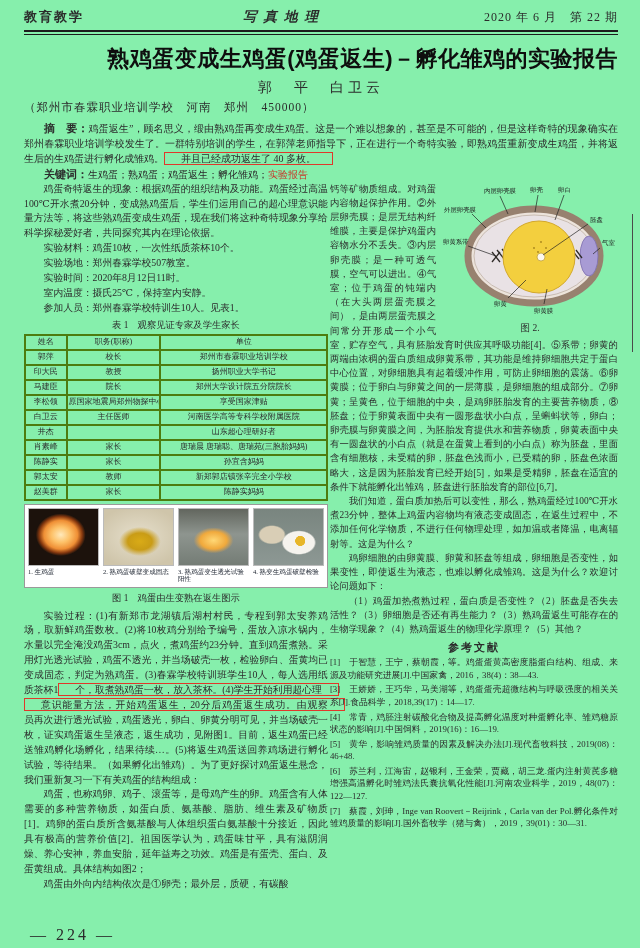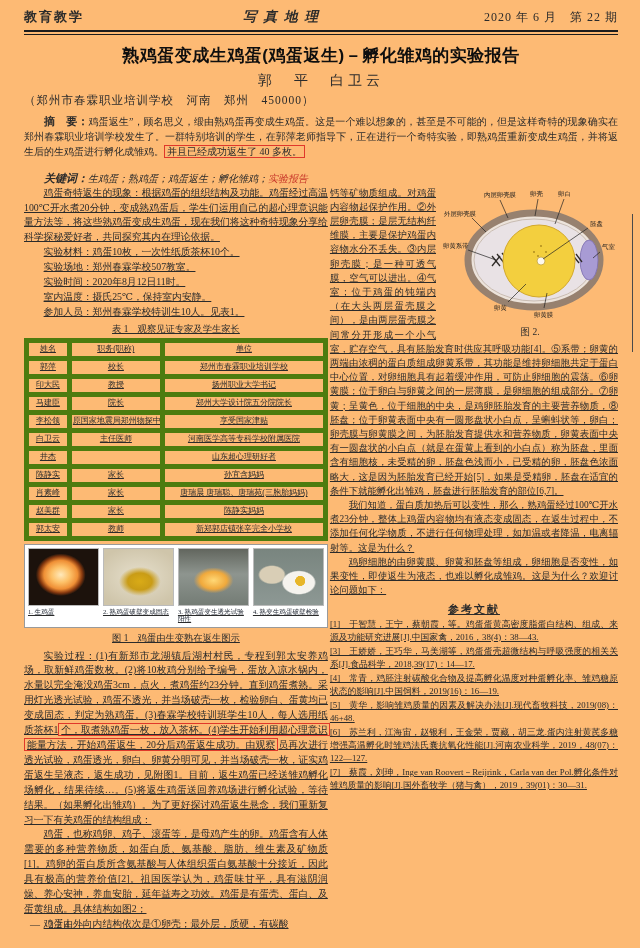--- a/index.html
+++ b/index.html
@@ -1,53 +1,53 @@
 <!DOCTYPE html>
 <html><head>
 <meta charset="utf-8">
 <style>
   html,body{margin:0;padding:0;background:#e9e7e2;}
   .page{
     position:relative;width:640px;height:948px;margin:0 auto;
-    background:#fdba74;color:#2b2b2b;overflow:hidden;
+    background:#86efac;color:#2b2b2b;overflow:hidden;
     font-family:"Liberation Serif","DejaVu Serif",serif;
     box-sizing:border-box;padding:8px 22px 0 24px;
   }
   
   .jheader{display:flex;align-items:baseline;justify-content:space-between;font-size:13px;}
   .jheader .hl{font-weight:bold;letter-spacing:2px;}
   .jheader .hc{font-style:italic;font-weight:bold;letter-spacing:7px;font-size:13.5px;}
   .jheader .hr{font-size:12px;letter-spacing:1px;}
   .hrule{margin-top:4px;border-top:2.5px solid #1c1c1c;border-bottom:1px solid #1c1c1c;height:2px;}
   
-  .title{margin:9px 0 2px 0;text-align:center;font-family:"Liberation Sans","DejaVu Sans",sans-serif;
-    font-weight:900;font-size:17px;letter-spacing:0.5px;color:#0e0e0e;}
+  .title{margin:9px 0 2px 0;text-align:right;font-family:"Liberation Sans","DejaVu Sans",sans-serif;
+    font-weight:900;font-size:22px;letter-spacing:0.5px;color:#0e0e0e;}
   .authors{text-align:center;font-size:14px;letter-spacing:4px;margin-top:5px;}
   .affil{text-align:left;font-size:11.5px;margin-top:3px;letter-spacing:1px;}
   
   .abstract{margin-top:6px;font-size:10px;line-height:15.2px;text-align:justify;}
   .abstract b,.kws b{font-family:"Liberation Sans","DejaVu Sans",sans-serif;font-size:11px;}
   .abstract .ind{display:inline-block;width:2em;}
-  .redbox{border:1.6px solid #e0382b;padding:0 2px;box-decoration-break:clone;-webkit-box-decoration-break:clone;}
-  .kws{font-size:10px;margin-top:11px;font-style:italic;}
+  .redbox{border:1.6px solid #e0382b;padding:0 16px;box-decoration-break:clone;-webkit-box-decoration-break:clone;}
+  .kws{font-size:10px;margin-top:0;}
   .kws .red{color:#c8372a;}
   .metaline{display:flex;justify-content:space-between;font-size:10.3px;margin:4px 0 5px 0;padding-right:4px;}
   .metaline b{font-family:"Liberation Sans","DejaVu Sans",sans-serif;}
   
-  .cols{display:flex;gap:2px;text-decoration:underline;}
+  .cols{display:flex;gap:2px;}
   .col{text-align:justify;}
   .col.left{width:308px;font-size:9.8px;line-height:14.9px;}
   .col.right{width:292px;font-size:9.4px;line-height:14.2px;}
   .col p{margin:0;text-indent:2em;}
   .col p.noind{text-indent:0;}
   .itemline{text-indent:2em;}
   
   .tcaption{text-align:center;font-size:9.3px;margin:2px 0 1px 0;text-indent:0 !important;}
   table.obs{width:100%;border-collapse:collapse;table-layout:fixed;margin-bottom:3px;}
-  table.obs td,table.obs th{border:5px solid #4d7c0f;font-size:8px;font-weight:normal;
+  table.obs td,table.obs th{border:2px solid #4d7c0f;font-size:8px;font-weight:normal;
     text-align:center;padding:1.5px 1px;line-height:10px;overflow:hidden;white-space:nowrap;}
   .cw1{width:13%;} .cw2{width:31%;} .cw3{width:56%;}
   
   .fig1{border:1px solid #9a9a9a;background:#fff;padding:3px;display:flex;gap:4px;margin-top:2px;}
   .figcell{flex:1;display:flex;flex-direction:column;gap:2px;}
   .ph{width:100%;height:58px;border:1px solid #bbb;box-sizing:border-box;}
   .ph1{background:radial-gradient(ellipse 42% 44% at 46% 46%,#ffe9bb 0%,#fdc168 32%,#ef8f35 58%,#87390f 74%,#1c120c 86%);background-color:#191009;}
   .ph2{background:radial-gradient(ellipse 42% 36% at 52% 58%,#d9ab17 0%,#c99c16 42%,rgba(201,156,22,0) 72%),radial-gradient(ellipse 75% 65% at 50% 50%,#e6dfcc 0%,#cfc5aa 85%);background-color:#d6cdb6;}
   .ph3{background:radial-gradient(ellipse 40% 32% at 50% 56%,#ffd876 0%,#f0a93c 48%,rgba(120,90,60,0) 72%),linear-gradient(180deg,#62665e 0%,#8e958f 45%,#747c75 100%);}
   .ph4{background:radial-gradient(circle 8px at 67% 57%,#e7b62a 0 60%,rgba(0,0,0,0) 66%),radial-gradient(ellipse 32% 28% at 65% 60%,#f5f3ee 0 70%,rgba(0,0,0,0) 78%),radial-gradient(ellipse 28% 24% at 26% 46%,#d9ceb6 0 62%,rgba(0,0,0,0) 72%),linear-gradient(180deg,#79857f 0%,#8d9894 100%);}
@@ -55,21 +55,21 @@
   .fig1cap{text-align:center;font-size:9.3px;margin:3px 0 3px 0;}
   
   .fig2wrap{float:right;width:176px;margin:0 0 2px 6px;text-align:center;}
   .fig2cap{font-size:9.5px;margin-top:1px;}
   svg text{font-family:"Liberation Sans","DejaVu Sans",sans-serif;}
   
   .refhead{text-align:center;font-weight:bold;font-size:11px;margin:4px 0 2px 0;
     font-family:"Liberation Sans","DejaVu Sans",sans-serif;letter-spacing:2px;}
   .ref{font-size:8.8px;line-height:12.8px;margin-bottom:1.5px;text-align:justify;}
   
-  .pagenum{position:absolute;left:30px;bottom:18px;font-size:10px;letter-spacing:3px;}
+  .pagenum{position:absolute;left:30px;bottom:4px;font-size:16px;letter-spacing:3px;}
   .scanline{position:absolute;right:7px;top:214px;width:1.5px;height:138px;background:#4a4a4a;}
 </style>
 </head>
 <body>
 
 <div class="page">
 
   <div class="jheader">
     <span class="hl">教育教学</span>
     <span class="hc">写真地理</span>
@@ -128,38 +128,38 @@
               <td>白卫云</td>
               <td>主任医师</td>
               <td>河南医学高等专科学校附属医院</td>
             </tr>
         <tr>
               <td>井杰</td>
               <td></td>
               <td>山东超心理研好者</td>
             </tr>
         <tr>
+              <td>肖素峰</td>
+              <td>家长</td>
+              <td>唐瑞晨 唐瑞聪、唐瑞苑(三胞胎妈妈)</td>
+            </tr>
+        <tr>
               <td>陈静实</td>
               <td>家长</td>
               <td>孙宜含妈妈</td>
             </tr>
         <tr>
-              <td>肖素峰</td>
-              <td>家长</td>
-              <td>唐瑞晨 唐瑞聪、唐瑞苑(三胞胎妈妈)</td>
+              <td>郭太安</td>
+              <td>教师</td>
+              <td>新郑郭店镇张辛完全小学校</td>
             </tr>
         <tr>
               <td>赵美群</td>
               <td>家长</td>
               <td>陈静实妈妈</td>
-            </tr>
-        <tr>
-              <td>郭太安</td>
-              <td>教师</td>
-              <td>新郑郭店镇张辛完全小学校</td>
             </tr>
       </tbody>
         </table>
 
       <div class="fig1">
         <div class="figcell">
           <div class="ph ph1"></div>
           <div class="phcap">1. 生鸡蛋</div>
         </div>
         <div class="figcell">
@@ -233,20 +233,21 @@
               <text x="1" y="62">卵黄系带</text>
               <text x="52" y="124">卵黄</text>
               <text x="92" y="131">卵黄膜</text>
             </g>
           </svg>
           <span class="fig2cap" style="display:block;text-align:center;">图 2.</span>
         </span><span>钙等矿物质组成。对鸡蛋内容物起保护作用。②外层卵壳膜；是层无结构纤维膜，主要是保护鸡蛋内容物水分不丢失。③内层卵壳膜；是一种可透气膜，空气可以进出。④气室；位于鸡蛋的钝端内（在大头两层蛋壳膜之间），是由两层蛋壳膜之间常分开形成一个小气室，贮存空气，具有胚胎发育时供应其呼吸功能[4]。⑤系带；卵黄的两端由浓稠的蛋白质组成卵黄系带，其功能是维持卵细胞共定于蛋白中心位置，对卵细胞具有起着缓冲作用，可防止卵细胞的震荡。⑥卵黄膜；位于卵白与卵黄之间的一层薄膜，是卵细胞的组成部分。⑦卵黄；呈黄色，位于细胞的中央，是鸡卵胚胎发育的主要营养物质，⑧胚盘；位于卵黄表面中央有一圆形盘状小白点，呈蝌蚪状等，卵白；卵壳膜与卵黄膜之间，为胚胎发育提供水和营养物质，卵黄表面中央有一圆盘状的小白点（就是在蛋黄上看到的小白点）称为胚盘，里面含有细胞核，未受精的卵，胚盘色浅而小，已受精的卵，胚盘色浓面略大，这是因为胚胎发育已经开始[5]，如果是受精卵，胚盘在适宜的条件下就能孵化出雏鸡，胚盘进行胚胎发育的部位[6,7]。</span>
       </p>
       <p>我们知道，蛋白质加热后可以变性，那么，熟鸡蛋经过100℃开水煮23分钟，整体上鸡蛋内容物均有液态变成固态，在返生过程中，不添加任何化学物质，不进行任何物理处理，如加温或者降温，电离辐射等。这是为什么？</p>
       <p>鸡卵细胞的由卵黄膜、卵黄和胚盘等组成，卵细胞是否变性，如果变性，即使返生为液态，也难以孵化成雏鸡。这是为什么？欢迎讨论问题如下：</p>
+      <p>（1）鸡蛋加热煮熟过程，蛋白质是否变性？（2）胚盘是否失去活性？（3）卵细胞是否还有再生能力？（3）熟鸡蛋返生可能存在的生物学现象？（4）熟鸡蛋返生的物理化学原理？（5）其他？</p>
 
       <div class="refhead">参考文献</div>
       <div class="ref">[1]　于智慧，王宁，蔡朝霞，等。鸡蛋蛋黄高密度脂蛋白结构、组成、来源及功能研究进展[J].中国家禽，2016，38(4)：38—43.</div>
       <div class="ref">[3]　王娇娇，王巧华，马美湖等，鸡蛋蛋壳超微结构与呼吸强度的相关关系[J].食品科学，2018,39(17)：14—17.</div>
       <div class="ref">[4]　常青，鸡胚注射碳酸化合物及提高孵化温度对种蛋孵化率、雏鸡糖原状态的影响[J].中国饲料，2019(16)：16—19.</div>
       <div class="ref">[5]　黄华，影响雏鸡质量的因素及解决办法[J].现代畜牧科技，2019(08)：46+48.</div>
       <div class="ref">[6]　苏兰利，江海宙，赵银利，王金荣，贾藏，胡三龙.蛋内注射黄芪多糖增强高温孵化时雏鸡法氏囊抗氧化性能[J].河南农业科学，2019，48(07)：122—127.</div>
       <div class="ref">[7]　蔡霞，刘珅，Inge van Roovert－Reijrink，Carla van der Pol.孵化条件对雏鸡质量的影响[J].国外畜牧学（猪与禽），2019，39(01)：30—31.</div>
     </div>
   </div>

